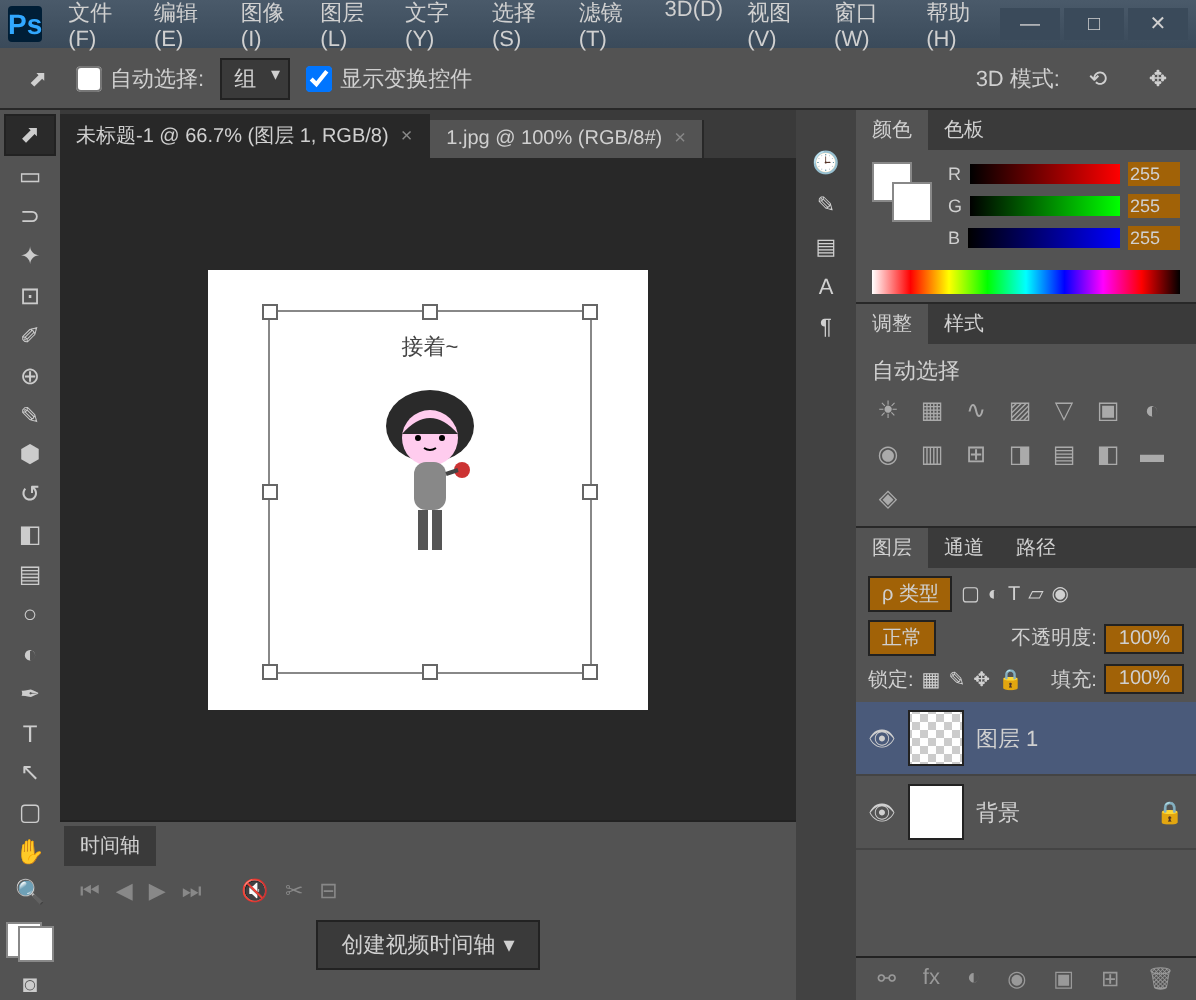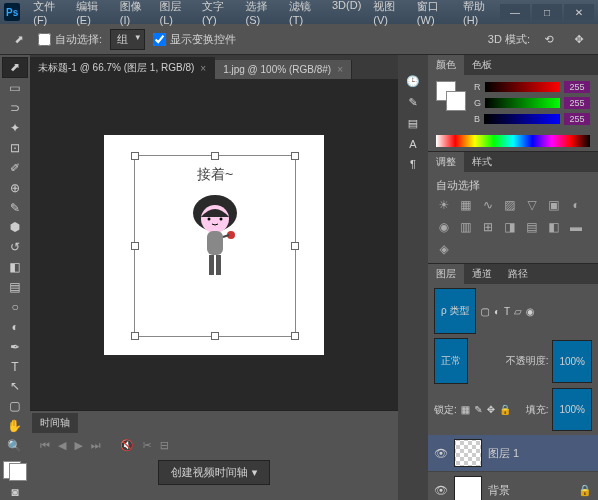--- a/index.html
+++ b/index.html
@@ -1,17 +1,17 @@
 <!DOCTYPE html>
 <html><head>
 <meta charset="utf-8">
 <style>
 body{margin:0;font-family:"Microsoft YaHei",sans-serif;font-size:11px;color:#d0d0d0;background:#2a2a2a;overflow:hidden;width:598px;height:500px}
 .titlebar{height:24px;background:linear-gradient(#4a5a6a,#3a4a5a);display:flex;align-items:center;padding:0 4px}
-.ps-logo{width:18px;height:18px;background:#001e36;color:#31a8ff;display:flex;align-items:center;justify-content:center;font-weight:bold;font-size:10px;border-radius:2px;margin-right:8px}
+.ps-logo{width:18px;height:18px;background:#001e36;color:#31a8ff;display:flex;align-items:center;justify-content:center;font-weight:bold;font-size:14px;border-radius:2px;margin-right:8px}
 .menubar{display:flex;gap:2px}
 .menubar span{padding:2px 5px;cursor:default}
 .win-controls{margin-left:auto;display:flex;gap:2px}
 .win-controls span{width:30px;height:16px;background:#3a4a5a;display:flex;align-items:center;justify-content:center;font-size:10px}
 .options-bar{height:30px;background:#535353;border-bottom:1px solid #282828;display:flex;align-items:center;padding:0 8px;gap:8px}
 .checkbox{display:flex;align-items:center;gap:4px}
 .checkbox input{margin:0}
 .select-box{background:#3a3a3a;border:1px solid #222;padding:2px 16px 2px 6px;position:relative}
 .select-box:after{content:"▾";position:absolute;right:4px;top:2px;font-size:9px}
 .icon-btn{width:20px;height:20px;display:flex;align-items:center;justify-content:center;border:1px solid transparent}
@@ -21,21 +21,21 @@
 .tool.active{background:#2a2a2a;border:1px solid #222}
 .center-col{flex:1;display:flex;flex-direction:column;background:#737373}
 .doc-tabs{height:24px;background:#3a3a3a;display:flex;align-items:flex-end}
 .doc-tab{padding:4px 8px;background:#535353;font-size:10px;display:flex;align-items:center;gap:6px;border-right:1px solid #282828}
 .doc-tab.active{background:#282828}
 .doc-tab .x{color:#888;font-size:10px}
 .canvas-area{flex:1;background:#282828;display:flex;align-items:center;justify-content:center;position:relative}
 .canvas{width:220px;height:220px;background:#fff;position:relative}
 .t-box{position:absolute;left:30px;top:20px;width:160px;height:180px;border:1px solid #888}
 .t-handle{position:absolute;width:6px;height:6px;border:1px solid #666;background:#fff}
-.chibi-text{position:absolute;top:10px;width:100%;text-align:center;color:#444;font-size:14px}
+.chibi-text{position:absolute;top:10px;width:100%;text-align:center;color:#444;font-size:11px}
 .chibi{position:absolute;left:50px;top:35px;width:60px;height:100px}
 .status-bar{height:20px;background:#3a3a3a;display:flex;align-items:center;padding:0 8px;gap:10px;font-size:10px;border-top:1px solid #222}
 .timeline{height:90px;background:#535353;border-top:1px solid #222;display:flex;flex-direction:column}
 .tl-tab{padding:3px 8px;background:#3a3a3a;width:fit-content;font-size:10px;margin:2px}
 .tl-controls{display:flex;gap:8px;padding:4px 10px;align-items:center}
 .tl-controls span{color:#888;font-size:11px}
 .tl-btn{padding:4px 12px;background:#3a3a3a;border:1px solid #222;margin:4px auto;display:flex;align-items:center;gap:4px}
 .icon-col{width:30px;background:#424242;display:flex;flex-direction:column;align-items:center;padding-top:20px;gap:8px}
 .right-panels{width:170px;background:#535353;display:flex;flex-direction:column}
 .panel{border-bottom:1px solid #282828}
@@ -43,29 +43,29 @@
 .panel-tabs span{padding:3px 8px}
 .panel-tabs .active{background:#535353}
 .color-panel{padding:6px 8px;display:flex;gap:8px}
 .swatch-stack{position:relative;width:30px;height:30px}
 .swatch{width:18px;height:18px;border:1px solid #888;position:absolute}
 .sliders{flex:1;display:flex;flex-direction:column;gap:4px}
 .slider-row{display:flex;align-items:center;gap:4px;font-size:9px}
 .slider{flex:1;height:10px;background:linear-gradient(90deg,#000,#f00);position:relative}
 .slider.g{background:linear-gradient(90deg,#000,#0f0)}
 .slider.b{background:linear-gradient(90deg,#000,#00f)}
-.slider-val{width:24px;background:#701a75;text-align:center;font-size:9px;padding:1px}
+.slider-val{width:24px;background:#a16207;font-size:9px;padding:1px}
 .spectrum{height:12px;margin:4px 8px;background:linear-gradient(90deg,#fff,red,#ff0,#0f0,#0ff,#00f,#f0f,red,#000)}
 .adjust-panel{padding:6px 8px}
 .adjust-icons{display:flex;flex-wrap:wrap;gap:6px;margin-top:4px}
 .adjust-icons span{width:16px;height:16px;color:#aaa;font-size:12px;display:flex;align-items:center;justify-content:center}
 .layers-panel{flex:1;display:flex;flex-direction:column}
 .layer-controls{padding:4px 6px;display:flex;flex-direction:column;gap:4px;font-size:10px}
 .lc-row{display:flex;align-items:center;gap:4px}
-.lc-row .sel{background:#0369a1;padding:15px 6px;border:1px solid #222}
+.lc-row .sel{background:#a16207;padding:1px 6px;border:1px solid #222}
 .layer-list{flex:1}
 .layer-item{display:flex;align-items:center;padding:4px 6px;gap:6px;border-bottom:1px solid #444}
 .layer-item.active{background:#4a5a7a}
 .eye{font-size:11px}
 .layer-thumb{width:26px;height:26px;background:#fff;border:1px solid #222}
 .layer-thumb.chk{background:repeating-conic-gradient(#ccc 0 25%,#fff 0 50%) 50%/8px 8px}
 .layer-bottom{display:flex;justify-content:space-around;padding:4px;font-size:11px;color:#999;border-top:1px solid #222}
 </style>
 </head>
 <body>

